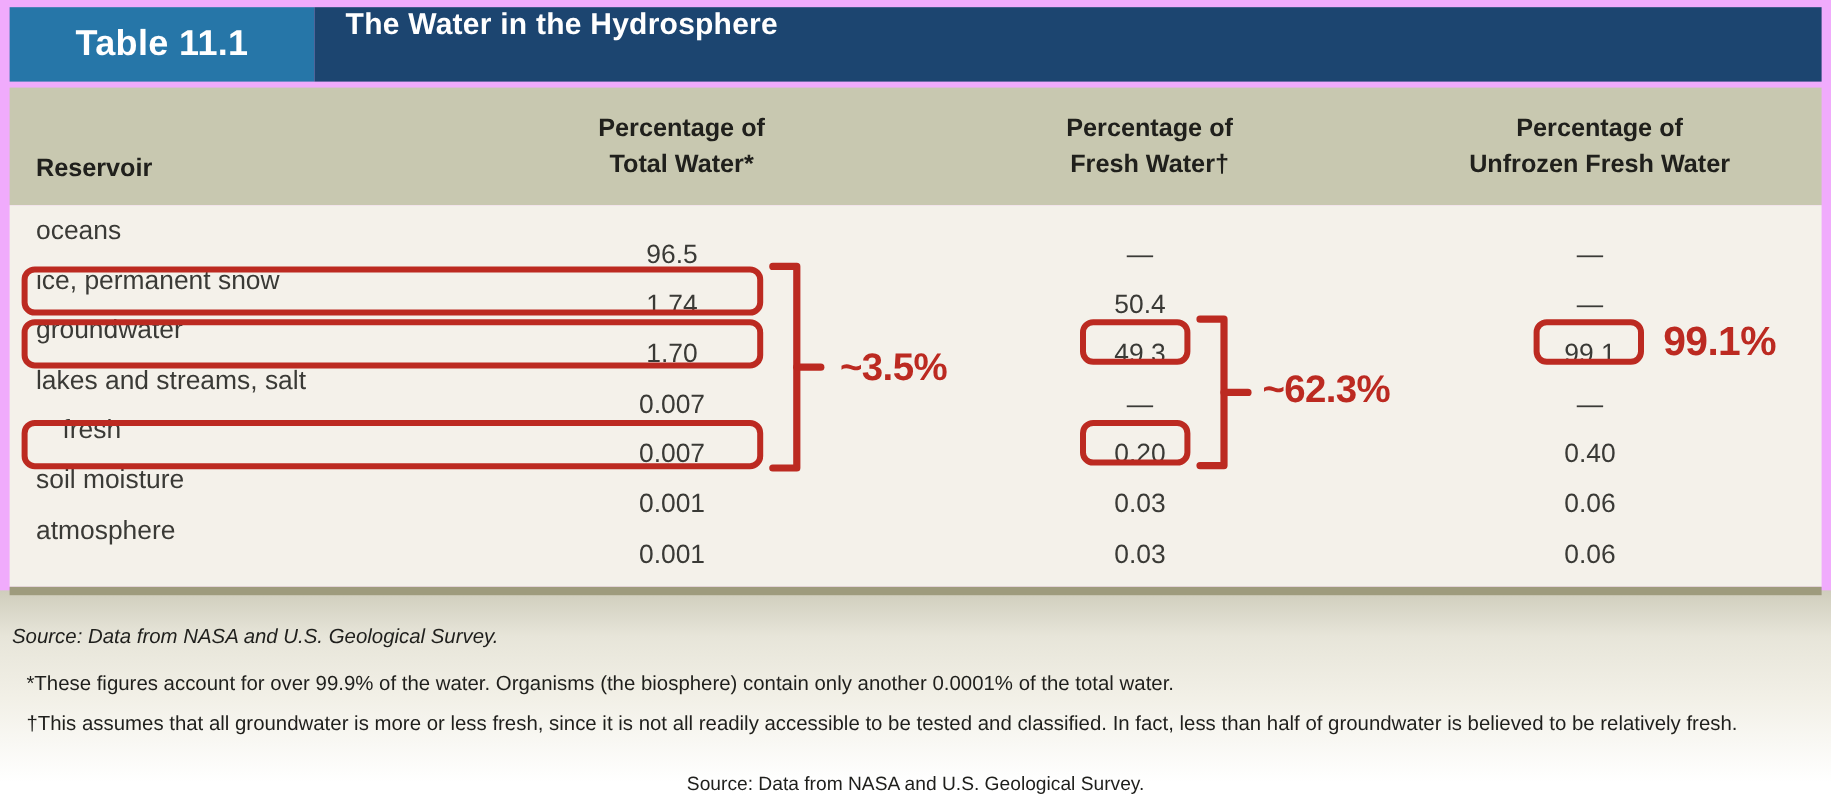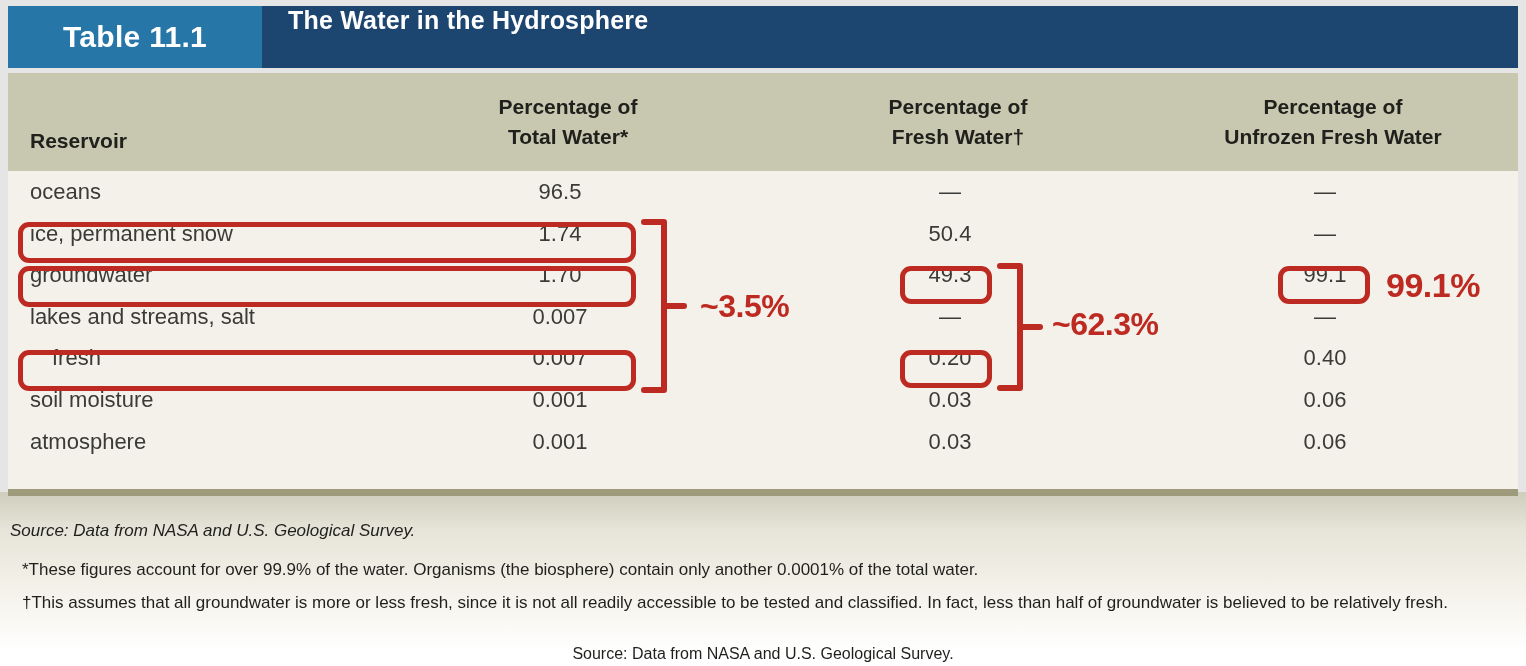--- a/index.html
+++ b/index.html
@@ -6,21 +6,21 @@
     margin: 0;
     padding: 0;
     background: #ffffff;
   }
   #page {
     position: relative;
     width: 1526px;
     height: 666px;
     overflow: hidden;
     font-family: "Liberation Sans", sans-serif;
-    background: #e5e5e5;
+    background: #f0abfc;
   }
 
   
   .footnote-bg {
     position: absolute;
     left: 0; top: 492px;
     width: 1526px; height: 174px;
     background: linear-gradient(to bottom, #cfcdbc 0%, #e7e5d9 22%, #f2f0e7 52%, #ffffff 92%);
   }
   .khaki-rule {
@@ -102,20 +102,21 @@
     left: 22px; top: 8px;
     font-size: 22px;
     color: #3a3a36;
   }
   .row .name.indent { left: 44px; }
   .row .v {
     position: absolute;
     font-size: 22px;
     color: #3a3a36;
     text-align: center;
+    margin-top: 20px;
   }
   .v1 { left: 352px; width: 400px; top: 8px; }
   .v2 { left: 752px; width: 380px; top: 8px; }
   .v3 { left: 1132px; width: 370px; top: 8px; }
 
   
   .anno {
     position: absolute;
     left: 0; top: 0;
     width: 1526px; height: 666px;

